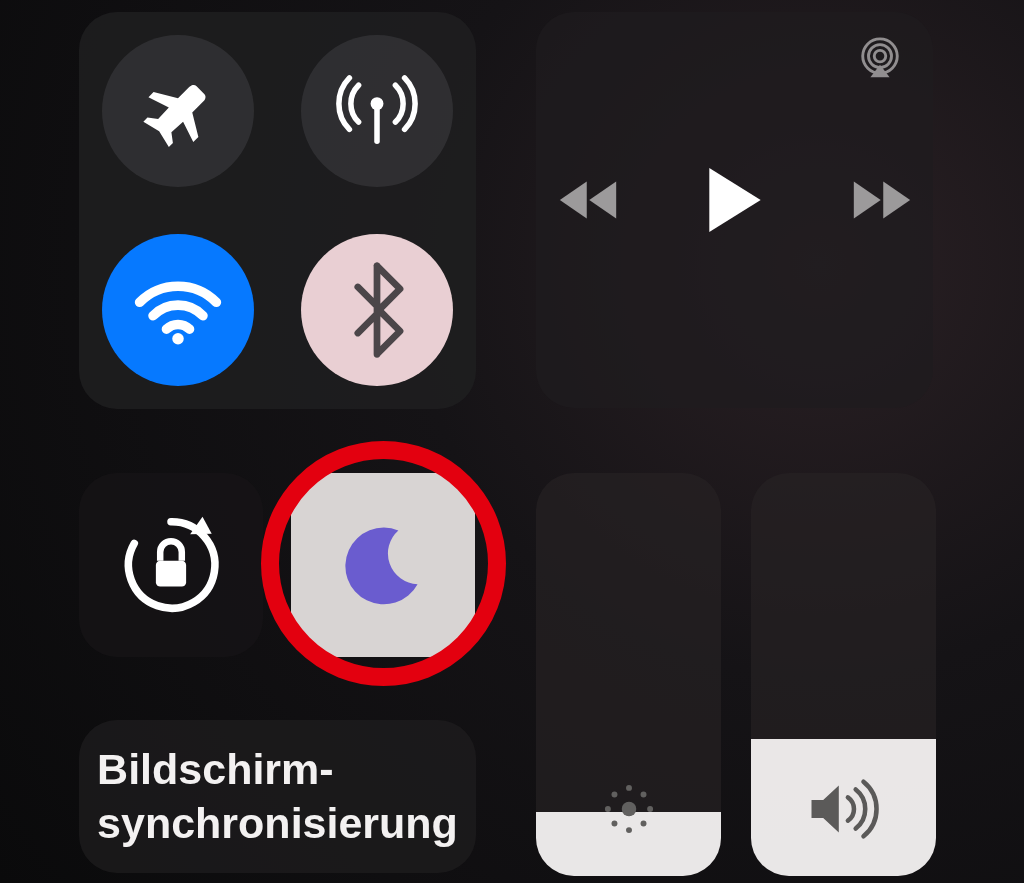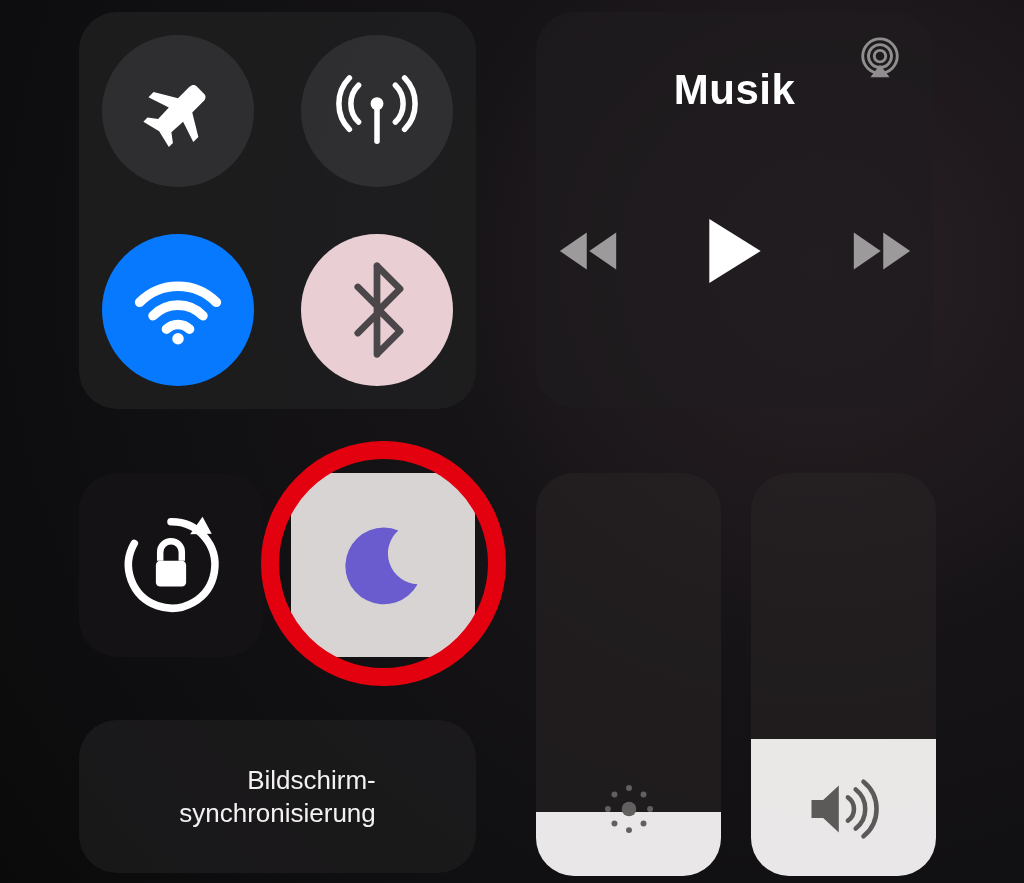--- a/index.html
+++ b/index.html
@@ -91,23 +91,23 @@
 
   
   #mirroring {
     left: 79px; top: 720px;
     width: 397px; height: 153px;
     background: rgba(30,28,30,0.78);
     display:flex; align-items:center; justify-content:center;
     cursor:pointer;
   }
   #mirroring span {
-    text-align:right;
-    font-size: 26px;
-    font-weight: 400;
+    text-align:left;
+    font-size: 43px;
+    font-weight: 700;
     line-height: 1.25;
     color: #f3f1f1;
     white-space: pre-line;
   }
 
   
   .slider {
     position:absolute;
     width: 185px; height: 403px;
     border-radius: 38px;
@@ -172,21 +172,20 @@
 
 <div id="music" class="panel">
   <div class="airplay">
     <svg width="48" height="48" viewBox="0 0 100 100">
       <circle cx="50" cy="44" r="12" stroke="#cfcccd" stroke-width="6" fill="none"></circle>
       <circle cx="50" cy="44" r="24" stroke="#cfcccd" stroke-width="6" fill="none"></circle>
       <circle cx="50" cy="44" r="36" stroke="#cfcccd" stroke-width="6" fill="none"></circle>
       <path d="M30 88 L50 62 L70 88 Z" fill="#cfcccd"></path>
     </svg>
   </div>
-  <div class="title">Musik</div>
   <div class="controls">
     <div>
       <svg width="64" height="46" viewBox="0 0 100 70">
         <path fill="#9c9a9b" d="M48 6 L6 35 L48 64 Z"></path>
         <path fill="#9c9a9b" d="M94 6 L52 35 L94 64 Z"></path>
       </svg>
     </div>
     <div>
       <svg width="62" height="72" viewBox="0 0 70 80">
         <path fill="#fff" d="M6 4 L64 40 L6 76 Z"></path>

